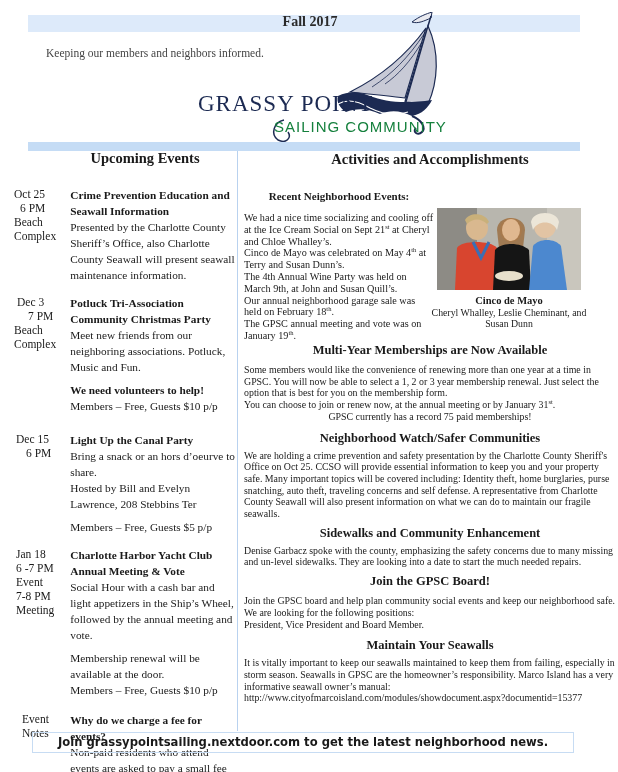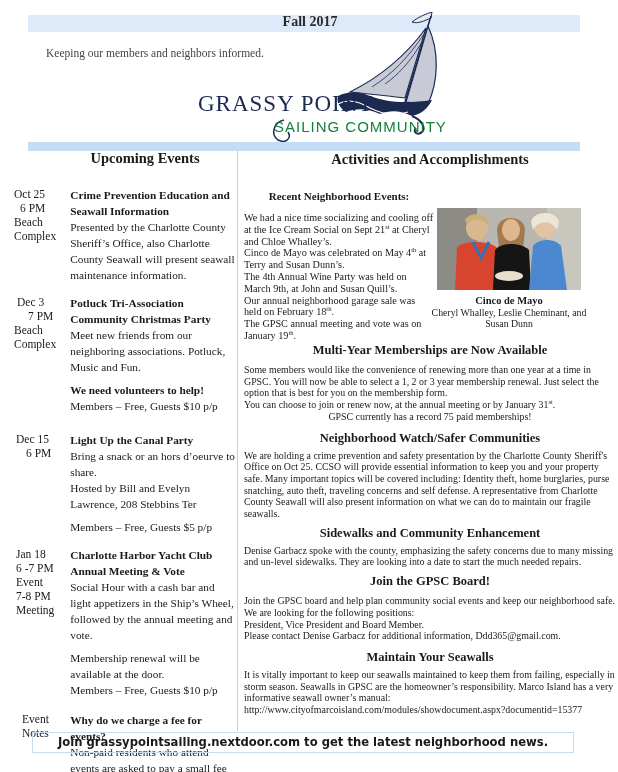--- a/index.html
+++ b/index.html
@@ -203,21 +203,20 @@
 
   <div class="block" style="margin-top:6px;">
     <h3>Sidewalks and Community Enhancement</h3>
     <p>Denise Garbacz spoke with the county, emphasizing the safety concerns due to many missing and un-level sidewalks.  They are looking into a date to start the much needed repairs.</p>
   </div>
 
   <div class="block" style="margin-top:6px;">
     <h3 style="margin-bottom:6px;">Join the GPSC Board!</h3>
     <p>Join the GPSC board and help plan community social events and keep our neighborhood safe.  We are looking for the following  positions:</p>
     <p>President, Vice President and Board Member.</p>
-    <p>Please contact Denise Garbacz for additional information, Ddd365@gmail.com.</p>
   </div>
 
   <div class="block" style="margin-top:8px;">
     <h3>Maintain Your Seawalls</h3>
     <p>It is vitally important to keep our seawalls maintained to keep them from failing, especially in storm season.  Seawalls in GPSC are the homeowner’s responsibility. Marco Island has a very informative seawall owner’s manual:</p>
     <p style="word-break:break-all;">http://www.cityofmarcoisland.com/modules/showdocument.aspx?documentid=15377</p>
   </div>
 </div>
 
 <div class="footer">Join grassypointsailing.nextdoor.com to get the latest neighborhood news.</div>

